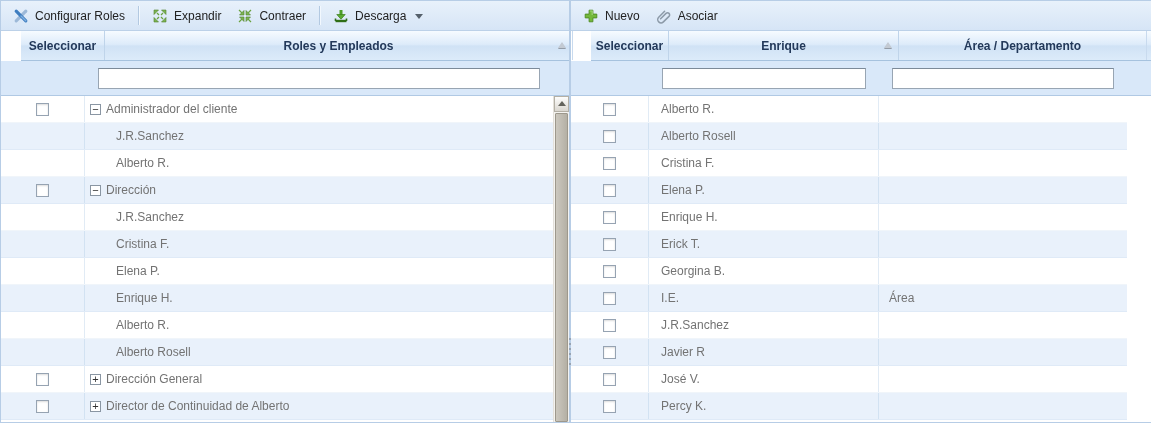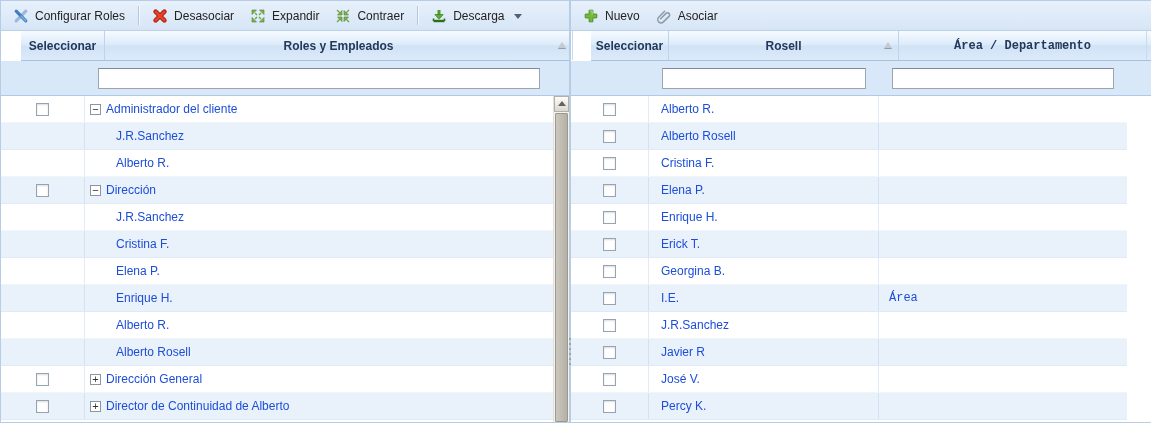--- a/index.html
+++ b/index.html
@@ -57,34 +57,34 @@
   .row.alt { background:#e9f1fb; }
   .cell { display:flex; align-items:center; height:100%;
     border-right:1px solid rgba(170,197,226,0.35); overflow:hidden; }
   .cell.last { border-right:none; }
   .cell-sel { justify-content:center; }
   .checkbox { width:13px; height:13px; background:#fff; border:1px solid #96a3b2;
     box-shadow:inset 0 1px 2px rgba(0,0,0,.14); display:inline-block; }
   .expander { width:11px; height:11px; border:1px solid #8a96a3; background:#fff;
     color:#333; font-size:11px; line-height:9px; display:inline-flex;
     align-items:center; justify-content:center; margin-right:5px; flex:0 0 11px; }
-  .tree-label, .cell-text { color:#1d4ed8; white-space:nowrap; }
+  .tree-label, .cell-text { color:#737373; white-space:nowrap; }
 
   
   .L .w-sel  { width:84px; flex:0 0 84px; }
   .L .w-main { width:468px; flex:0 0 468px; }
   .L .w-stub { width:16px; flex:0 0 16px; }
   .L .rows { width:552px; }
   .L .cell-tree { padding-left:5px; }
   .L .row .cell-tree.lvl1 { padding-left:31px; }
 
   
   .R .w-sel  { width:78px;  flex:0 0 78px; }
   .R .w-nom  { width:230px; flex:0 0 230px; }
-  .R .w-area { width:248px; flex:0 0 248px;font-family:Liberation Mono, monospace; }
+  .R .w-area { width:248px; flex:0 0 248px; }
   .R .w-stub { width:10px;  flex:0 0 10px; }
   .R .rows { width:556px; }
   .R .cell-nom  { padding-left:12px; }
   .R .cell-area { padding-left:10px; }
 
   
   .vscroll { position:absolute; top:0; right:0; bottom:0; width:16px;
     background:#f4f3f0; border-left:1px solid #e3e0da; }
   .vs-up { height:16px; background:linear-gradient(#fdfdfc,#dad7d0);
     border:1px solid #b4b0a6; display:flex; align-items:center; justify-content:center; }
@@ -107,29 +107,20 @@
             <path d="M3.2 12.8 L12.8 3.2" stroke="#9db9d8" stroke-width="3.2" stroke-linecap="round" fill="none"></path>
             <path d="M3.2 3.2 L12.8 12.8" stroke="#3f7ec0" stroke-width="3.2" stroke-linecap="round" fill="none"></path>
             <path d="M8 8 L12.8 12.8" stroke="#7fb0e0" stroke-width="1.4" stroke-linecap="round" fill="none"></path>
           </svg>
         </span>
         <span>Configurar Roles</span>
       </div>
       <div class="tb-sep"></div>
       <div class="tb-btn">
         <span class="tb-icon">
-          <svg width="16" height="16" viewBox="0 0 16 16">
-            <path d="M3.6 3.6 L12.4 12.4 M12.4 3.6 L3.6 12.4" stroke="#b3220f" stroke-width="4.6" stroke-linecap="round" fill="none"></path>
-            <path d="M3.8 3.8 L12.2 12.2 M12.2 3.8 L3.8 12.2" stroke="#e2452c" stroke-width="2.6" stroke-linecap="round" fill="none"></path>
-          </svg>
-        </span>
-        <span>Desasociar</span>
-      </div>
-      <div class="tb-btn">
-        <span class="tb-icon">
           <svg width="16" height="16" viewBox="0 0 16 16" fill="#7cb450" stroke="#517f2c" stroke-width="0.6">
             <path d="M2 2 h4.5 L2 6.5 Z"></path>
               <path d="M14 2 v4.5 L9.5 2 Z"></path>
             <path d="M2 14 v-4.5 L6.5 14 Z"></path>
               <path d="M14 14 h-4.5 L14 9.5 Z"></path>
             <path d="M5 5 l2 2 M11 5 l-2 2 M5 11 l2 -2 M11 11 l-2 -2" stroke="#6aa33f" stroke-width="1.2"></path>
           </svg>
         </span>
         <span>Expandir</span>
       </div>
@@ -306,21 +297,21 @@
         </span>
         <span>Asociar</span>
       </div>
     </div>
 
     <div class="hdr">
       <div class="hcell w-sel">
         <span>Seleccionar</span>
       </div>
       <div class="hcell w-nom">
-        <span>Rosell</span>
+        <span>Enrique</span>
         <span class="sort-up"></span>
       </div>
       <div class="hcell w-area last">
         <span>Área / Departamento</span>
       </div>
       <div class="hcell w-stub hstub"></div>
     </div>
 
     <div class="frow">
       <div class="fcell w-sel"></div>

